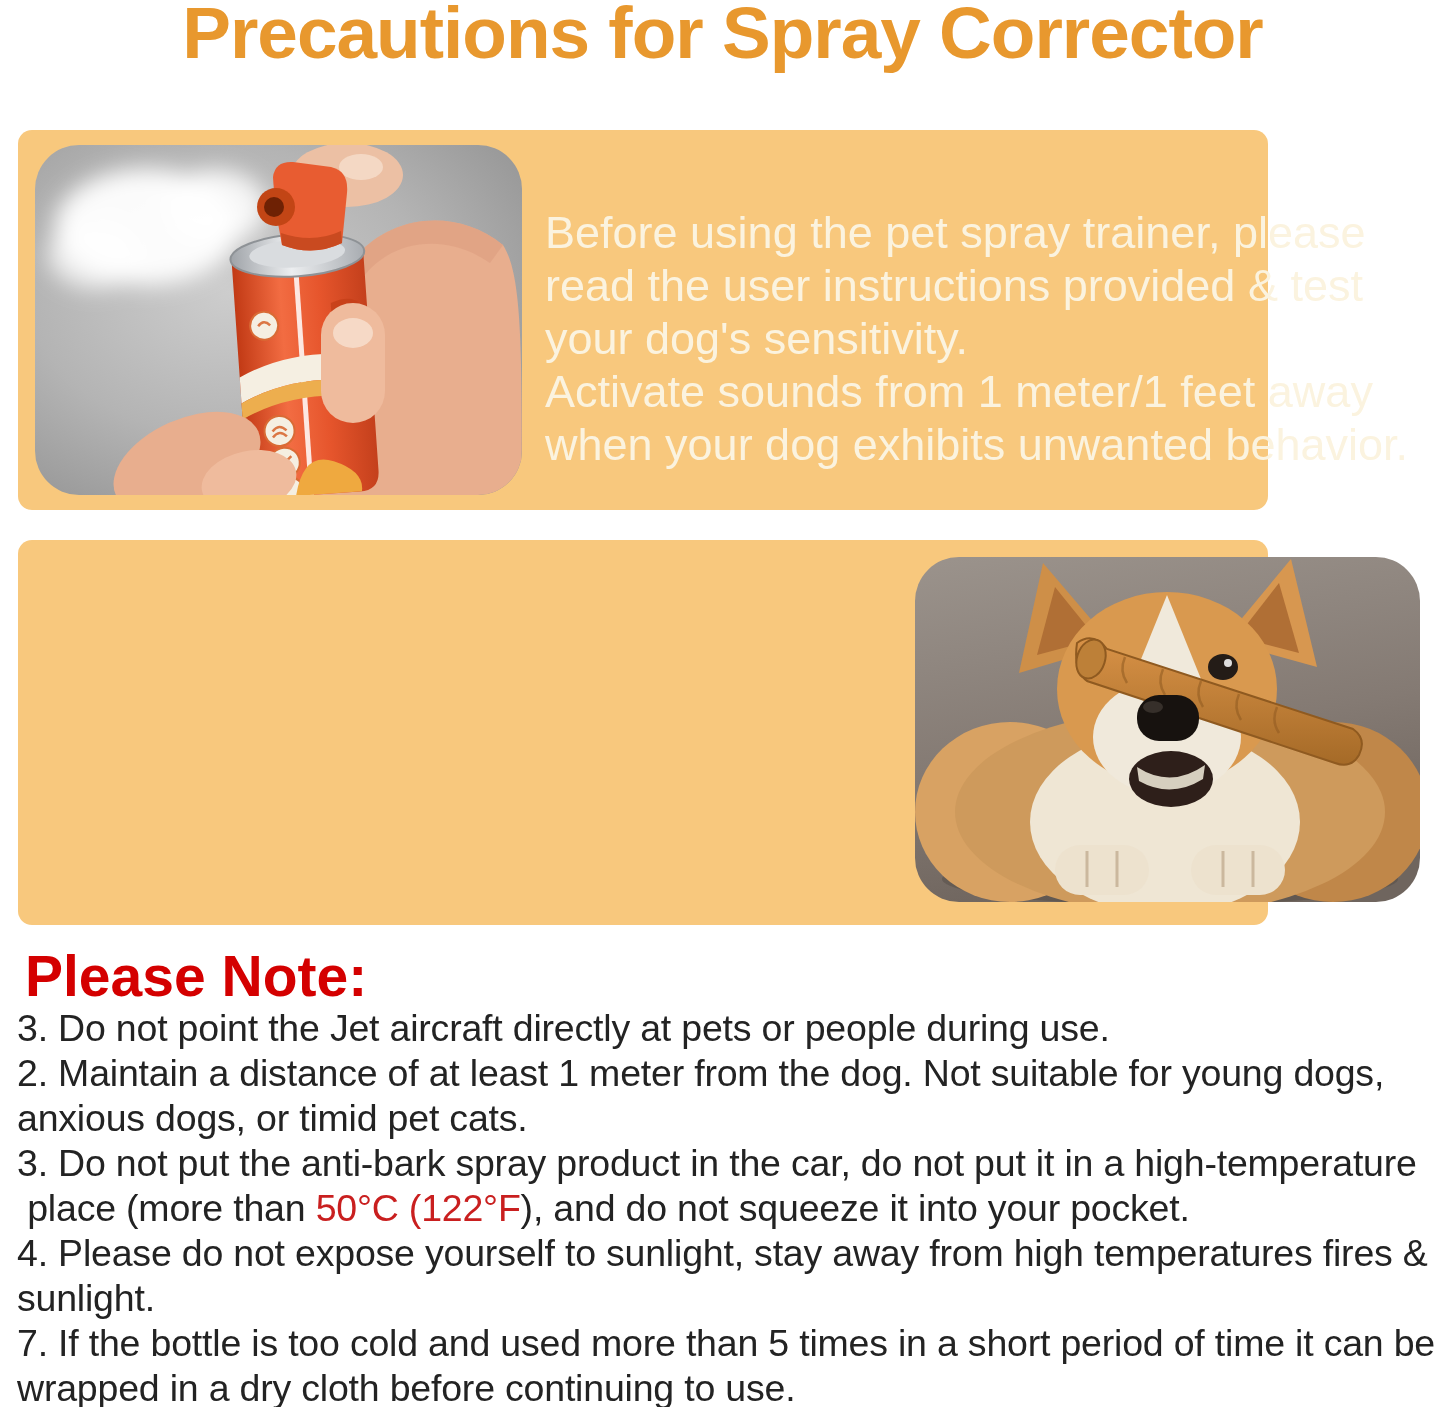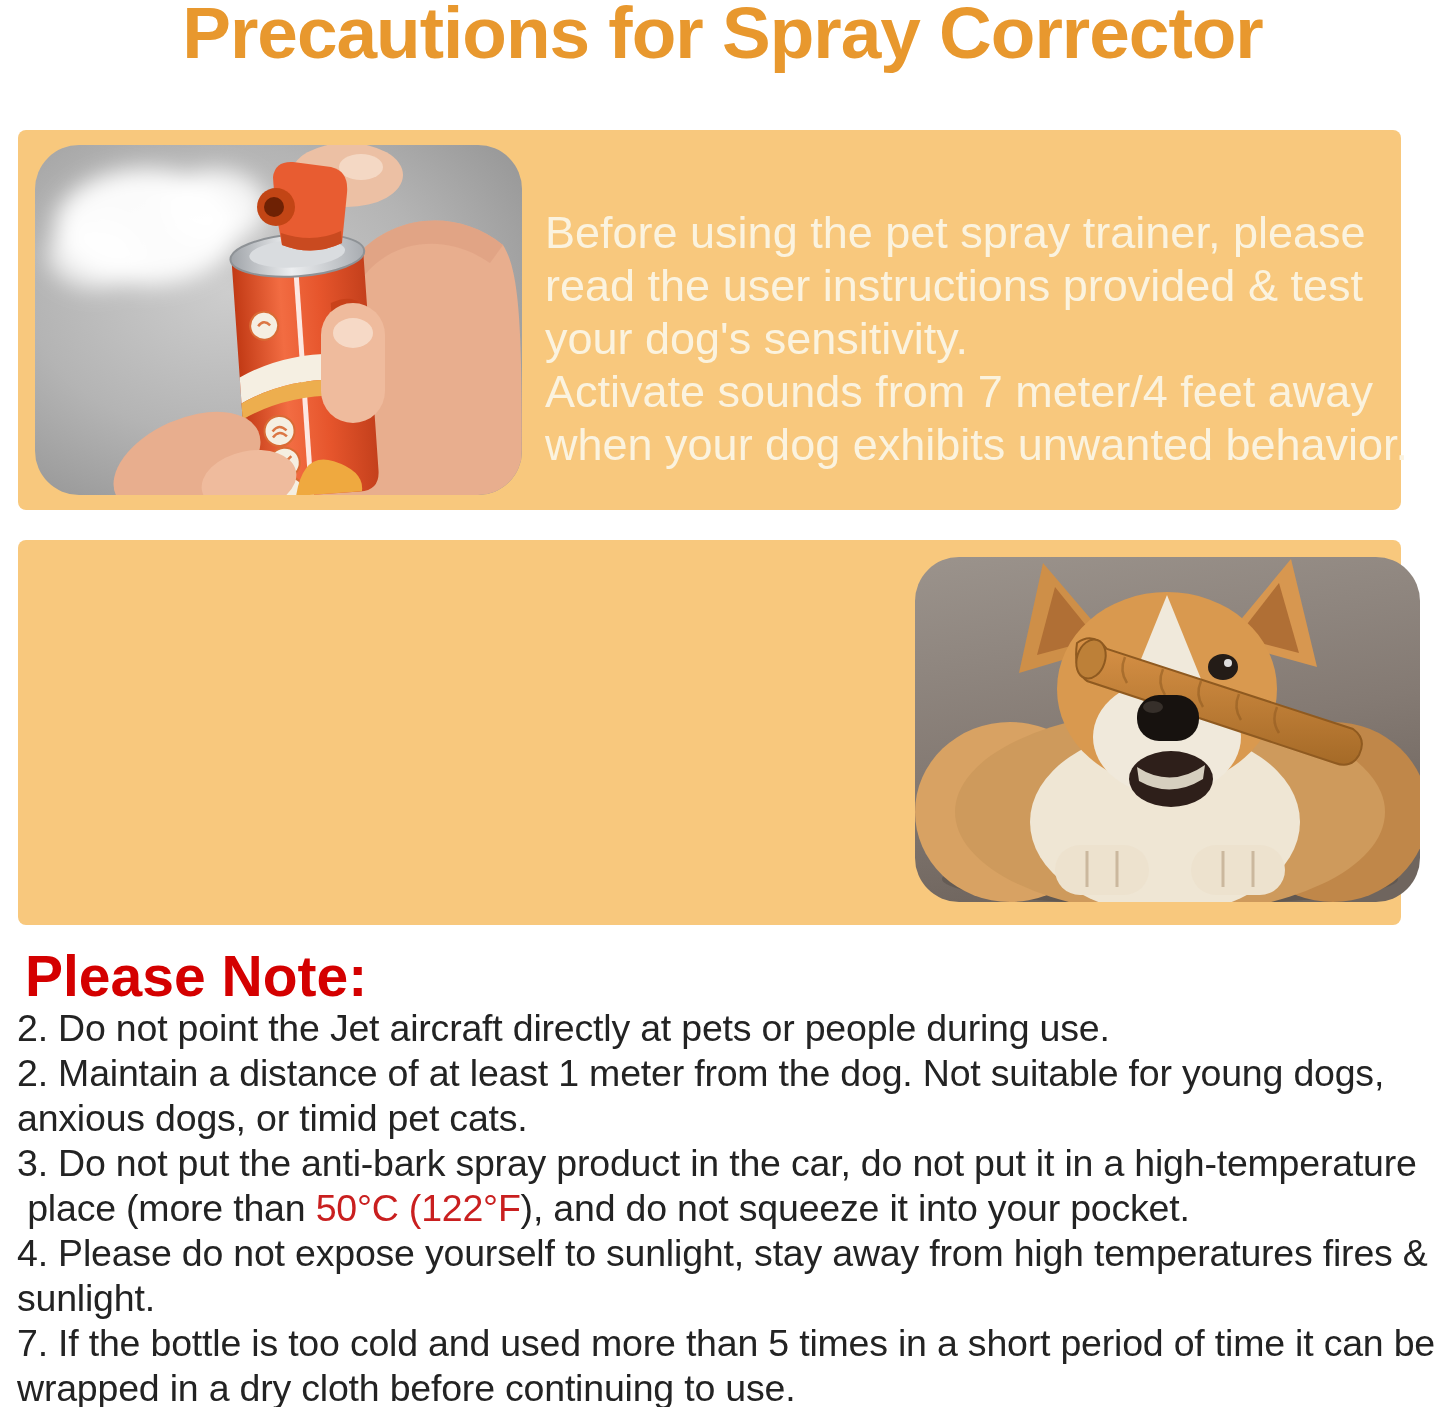--- a/index.html
+++ b/index.html
@@ -6,21 +6,21 @@
   .page{
     position:relative;width:1445px;height:1407px;background:#ffffff;
     font-family:"Liberation Sans", sans-serif;overflow:hidden;
   }
   .title{
     position:absolute;top:-10px;left:0;width:100%;margin:0;
     text-align:center;font-size:73px;line-height:86px;font-weight:bold;
     color:#E8982E;letter-spacing:-1px;white-space:nowrap;
   }
   .box{
-    position:absolute;left:18px;width:1383px;background:#F8C87D;border-radius:8px;
+    position:absolute;left:18px;width:1250px;background:#F8C87D;border-radius:14px;
   }
   .box1{top:130px;height:380px;}
   .box2{top:540px;height:385px;}
   .photo{position:absolute;border-radius:44px;overflow:hidden;}
   .photo1{left:17px;top:15px;width:487px;height:350px;}
   .photo2{left:897px;top:17px;width:505px;height:345px;}
   .photo svg{display:block;width:100%;height:100%;}
   .box-text{
     position:absolute;color:#FBF3DF;font-size:45px;font-weight:normal;
   }
@@ -127,21 +127,21 @@
           <ellipse cx="152" cy="318" rx="78" ry="44" fill="#E8AE8E" transform="rotate(-24 152 318)"></ellipse>
           <ellipse cx="214" cy="336" rx="48" ry="30" fill="#EFBB9D" transform="rotate(-12 214 336)"></ellipse>
         </g>
       </svg>
     </div>
 
     <div class="box-text">
       <div class="line">Before using the pet spray trainer, please</div>
       <div class="line">read the user instructions provided &amp; test</div>
       <div class="line">your dog's sensitivity.</div>
-      <div class="line">Activate sounds from 7 meter/4 feet away</div>
+      <div class="line">Activate sounds from 1 meter/1 feet away</div>
       <div class="line">when your dog exhibits unwanted behavior.</div>
     </div>
   </section>
 
   <section class="box box2">
 
     <div class="photo photo2">
       <svg viewBox="0 0 505 345">
         <defs>
           <linearGradient id="dogBgG" x1="0" y1="0" x2="0.25" y2="1">
@@ -215,21 +215,21 @@
             <line x1="338" y1="294" x2="338" y2="330"></line>
           </g>
         </g>
       </svg>
     </div>
   </section>
 
   <h2 class="note-heading">Please Note:</h2>
 
   <div class="note-list">
-    <div class="note-line">2. Do not point the Jet aircraft directly at pets or people during use.</div>
+    <div class="note-line">3. Do not point the Jet aircraft directly at pets or people during use.</div>
     <div class="note-line">2. Maintain a distance of at least 1 meter from the dog. Not suitable for young dogs,</div>
     <div class="note-line">anxious dogs, or timid pet cats.</div>
     <div class="note-line">3. Do not put the anti-bark spray product in the car, do not put it in a high-temperature</div>
     <div class="note-line"><span> place (more than </span><span class="red-inline">50°C (122°F</span><span>), and do not squeeze it into your pocket.</span></div>
     <div class="note-line">4. Please do not expose yourself to sunlight, stay away from high temperatures fires &amp;</div>
     <div class="note-line">sunlight.</div>
     <div class="note-line">7. If the bottle is too cold and used more than 5 times in a short period of time it can be</div>
     <div class="note-line">wrapped in a dry cloth before continuing to use.</div>
   </div>
 

